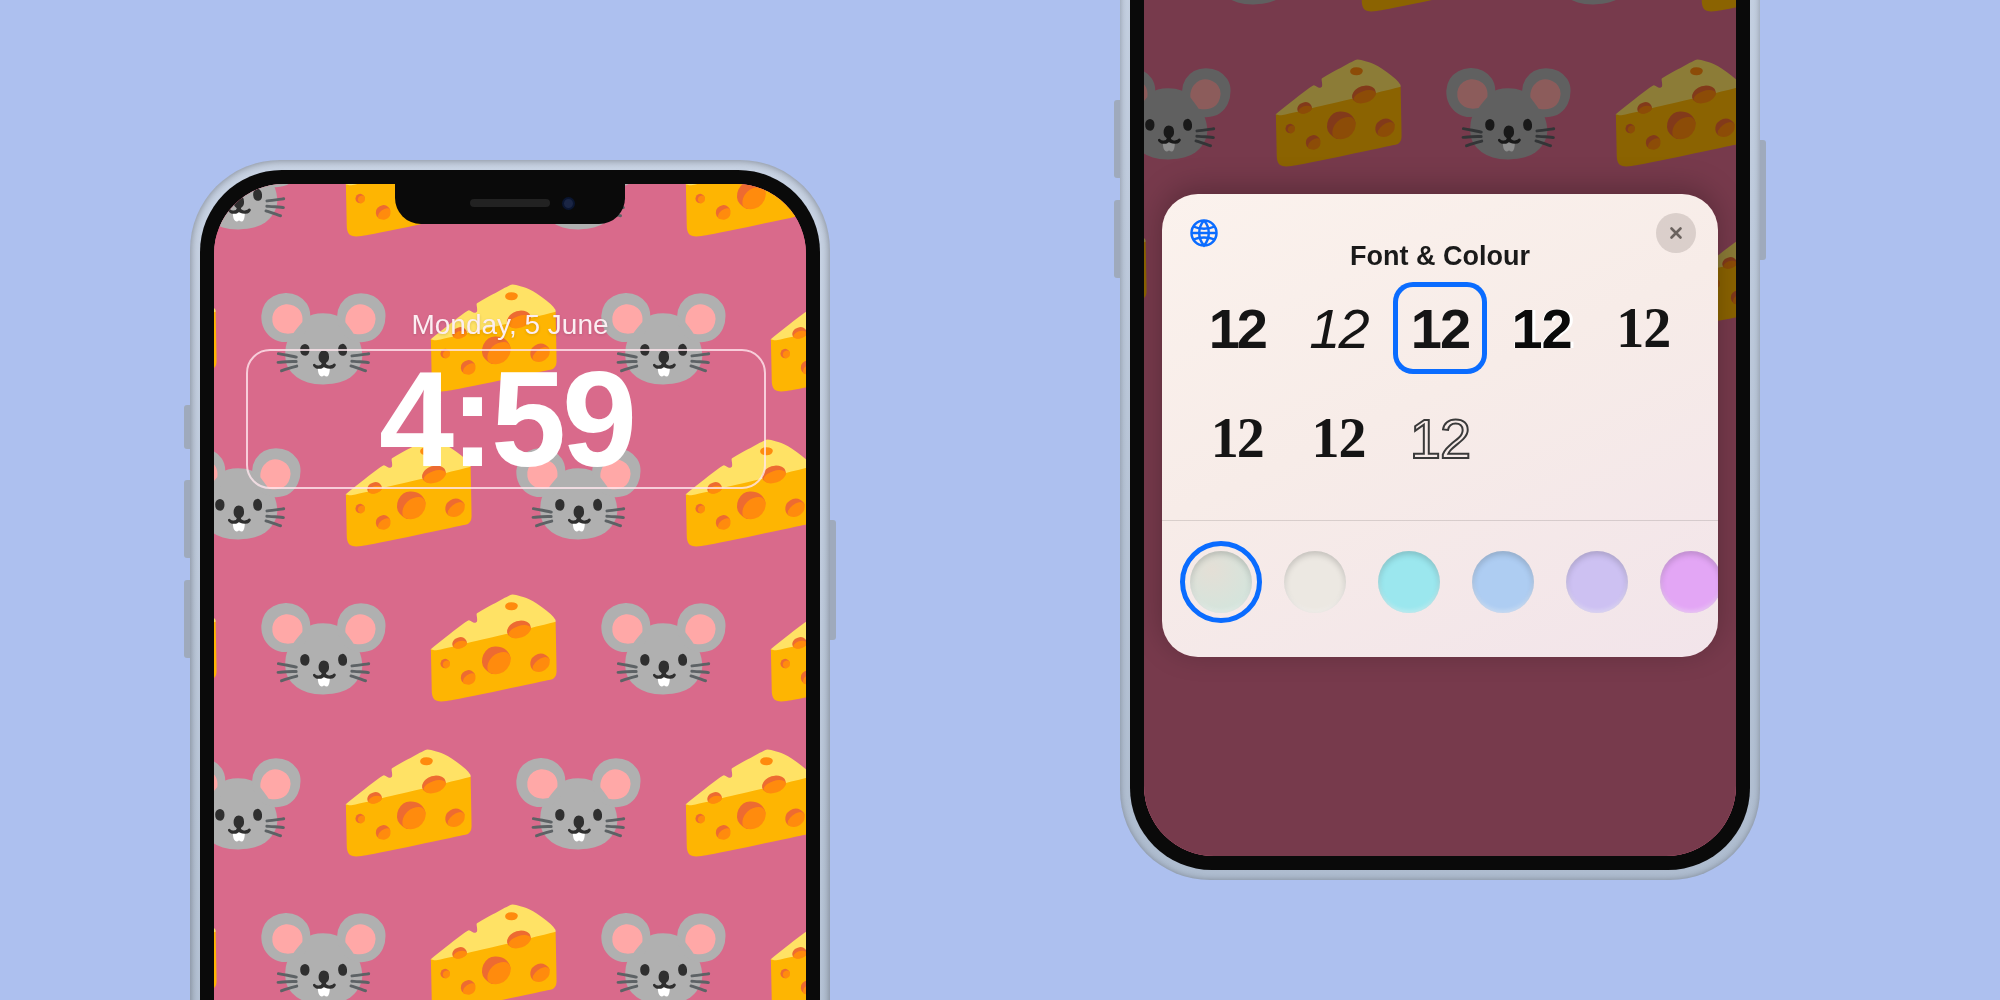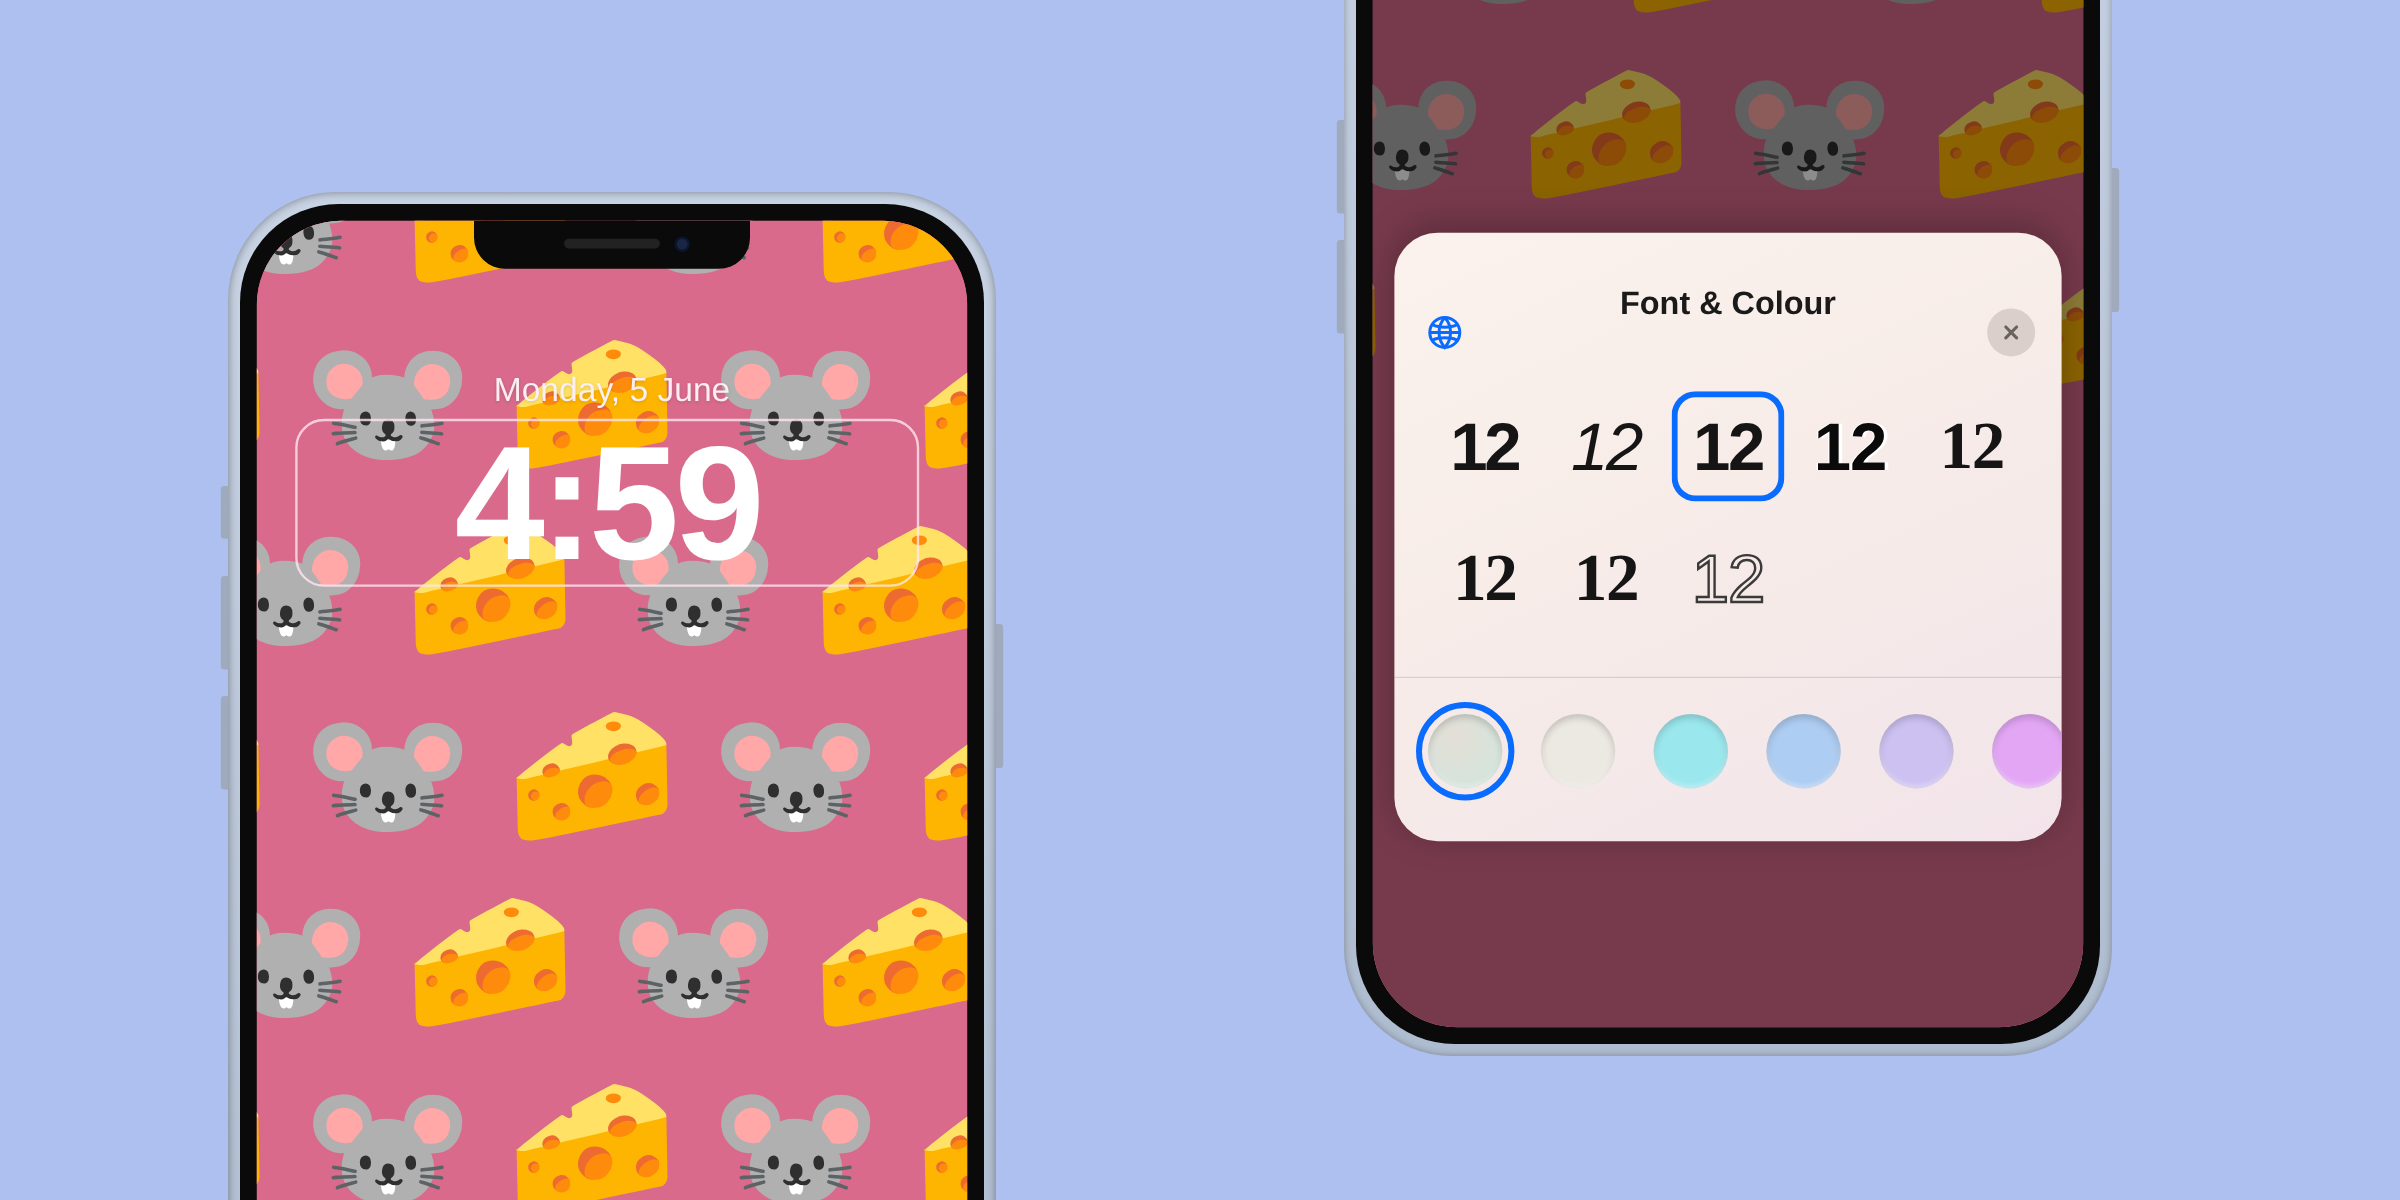--- a/index.html
+++ b/index.html
@@ -165,23 +165,22 @@
     border-radius: 36px;
     background: linear-gradient(155deg, #fbf2ed 0%, #f7ece8 45%, #f2e4ea 100%);
     box-shadow: 0 -6px 30px rgba(0,0,0,.25);
     z-index: 20;
     overflow: hidden;
   }
   .panel-head {
     position: relative;
     height: 78px;
     display: flex;
-    align-items: flex-start;
+    align-items: flex-end;
     justify-content: center;
-    margin-top: 44px;
   }
   .panel-title {
     font-size: 27px;
     font-weight: 600;
     color: #1a1a1a;
   }
   .globe-btn {
     position: absolute;
     left: 24px; top: 50%;
     transform: translateY(-50%);

